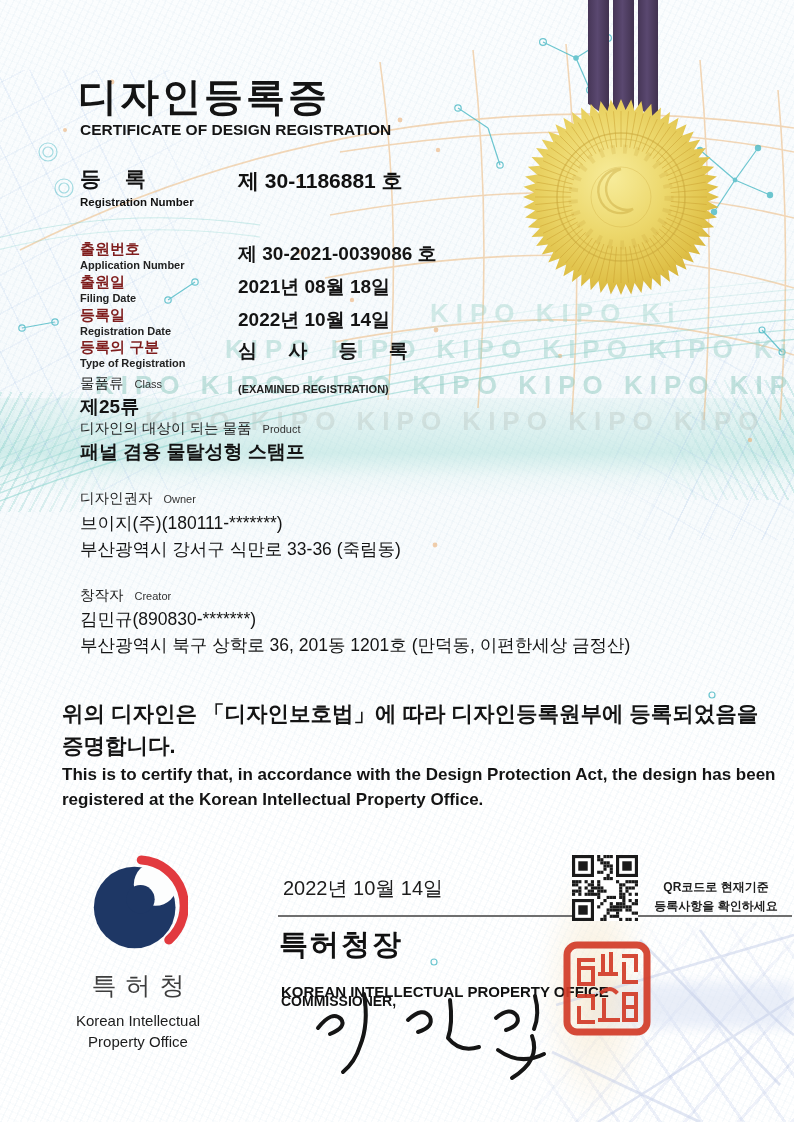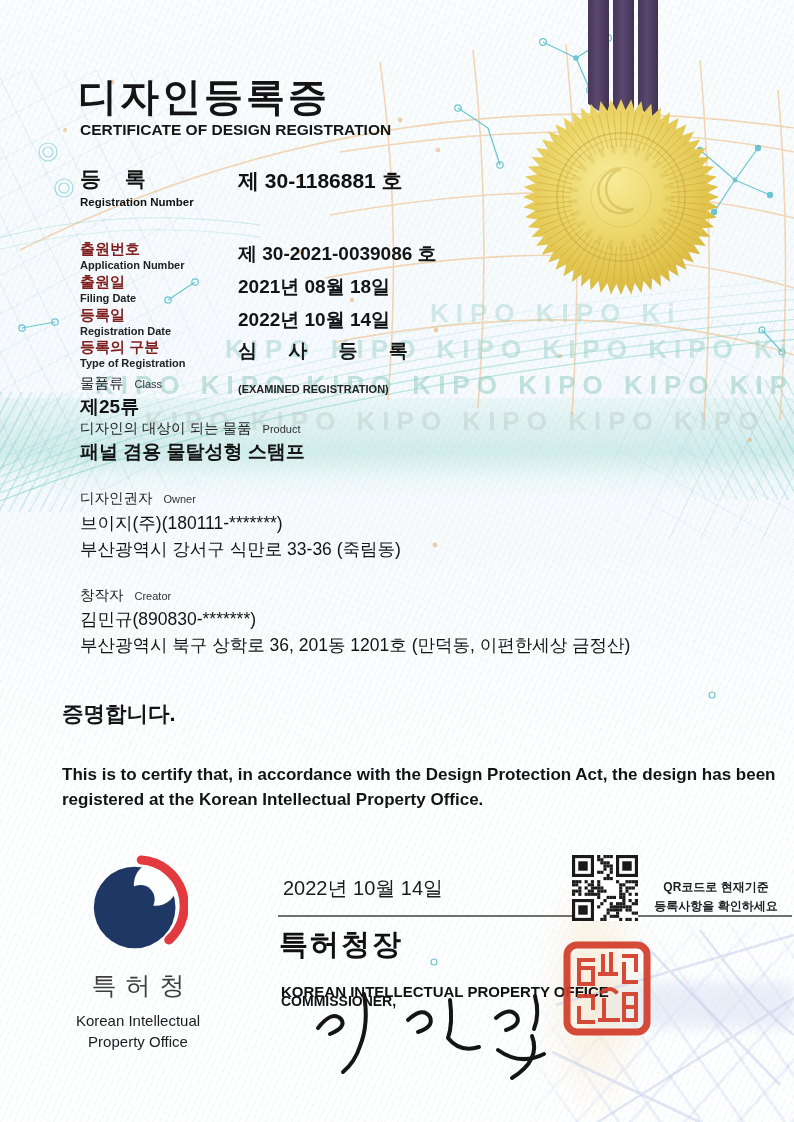--- a/index.html
+++ b/index.html
@@ -364,20 +364,21 @@
   <div class="c bold17" style="left:80px;top:511px">브이지(주)(180111-*******)</div>
   <div class="c bold17" style="left:80px;top:537px">부산광역시 강서구 식만로 33-36 (죽림동)</div>
 
   <div class="c" style="left:80px;top:586px">
     <span class="light-lab">창작자</span><span class="light-en">Creator</span>
   </div>
   <div class="c bold17" style="left:80px;top:607px">김민규(890830-*******)</div>
   <div class="c bold17" style="left:80px;top:633px">부산광역시 북구 상학로 36, 201동 1201호 (만덕동, 이편한세상 금정산)</div>
 
   <div class="c stmt-ko">
+    <div>위의 디자인은 「디자인보호법」에 따라 디자인등록원부에 등록되었음을</div>
     <div>증명합니다.</div>
   </div>
   <div class="c stmt-en">This is to certify that, in accordance with the Design Protection Act, the design has been registered at the Korean Intellectual Property Office.</div>
 
   <div class="c logo-block">
     <svg width="100" height="100" viewBox="0 0 120 120">
       <circle cx="56" cy="63" r="49" fill="#1e3765"></circle>
       <circle cx="81" cy="35" r="26" fill="#fdfefe"></circle>
       <circle cx="63" cy="53" r="17" fill="#1e3765"></circle>
       <path d="M 64,6 A 55,55 0 0 1 97,102" stroke="#e23a3f" stroke-width="11" fill="none" stroke-linecap="round"></path>

